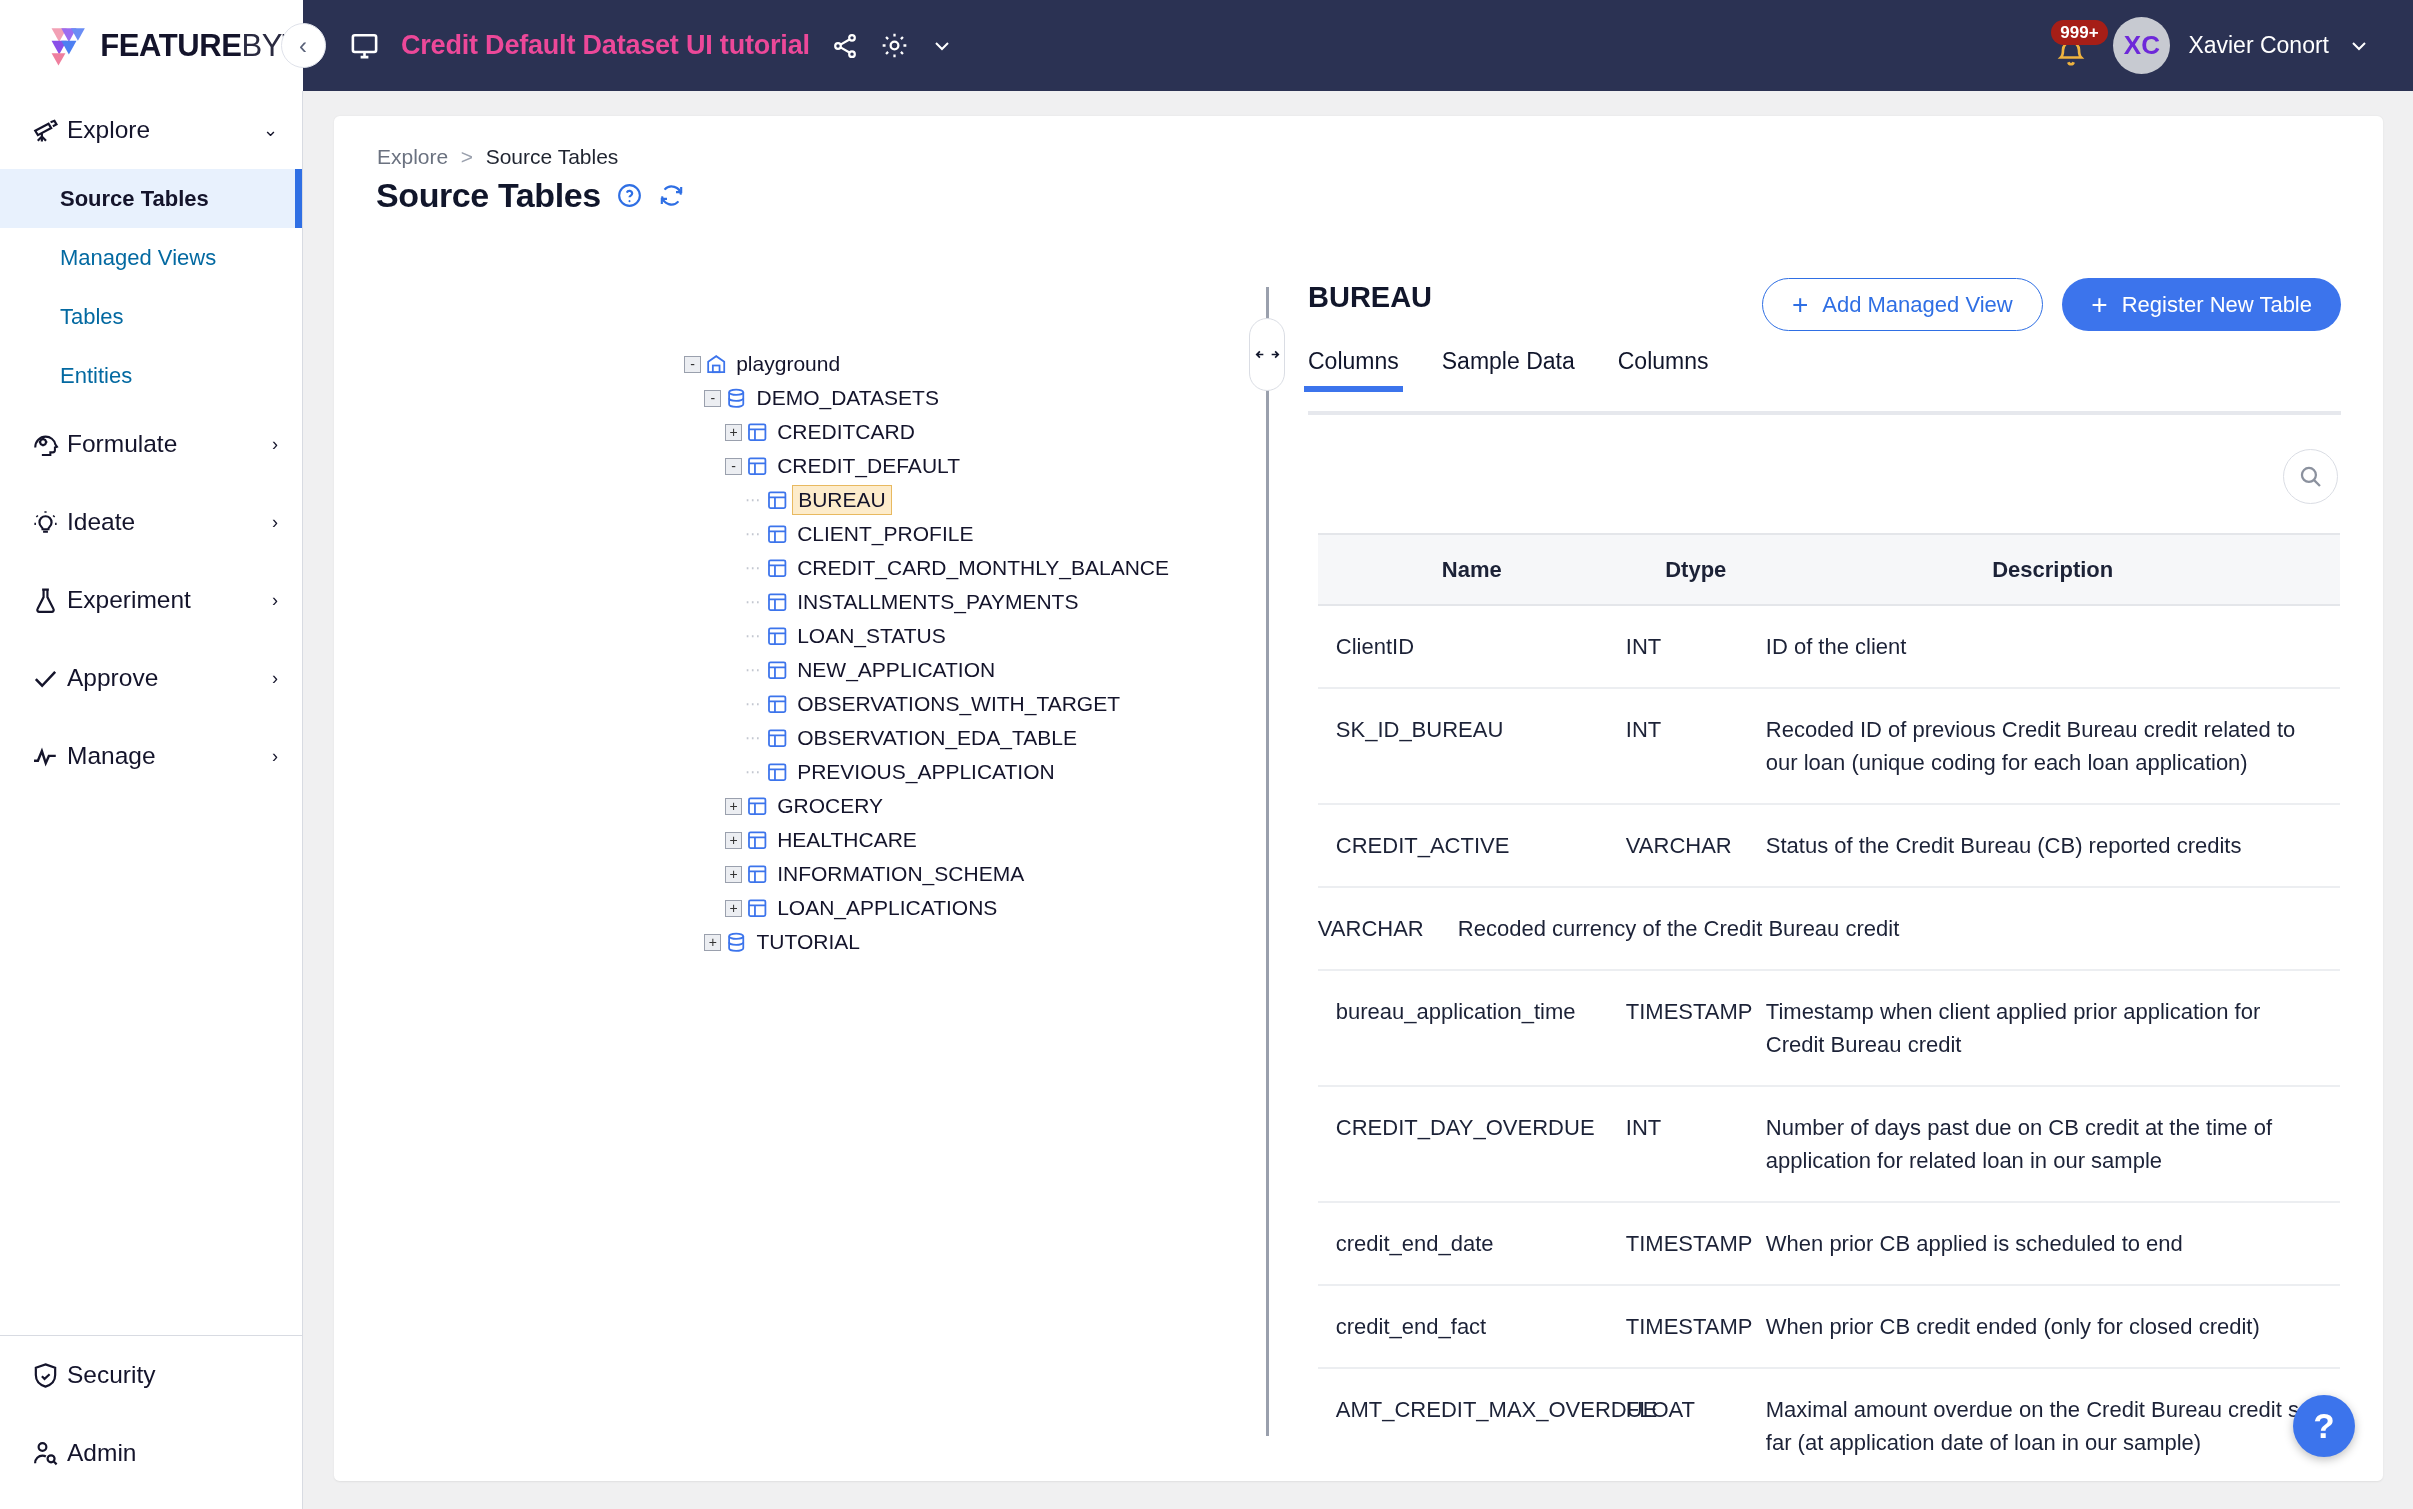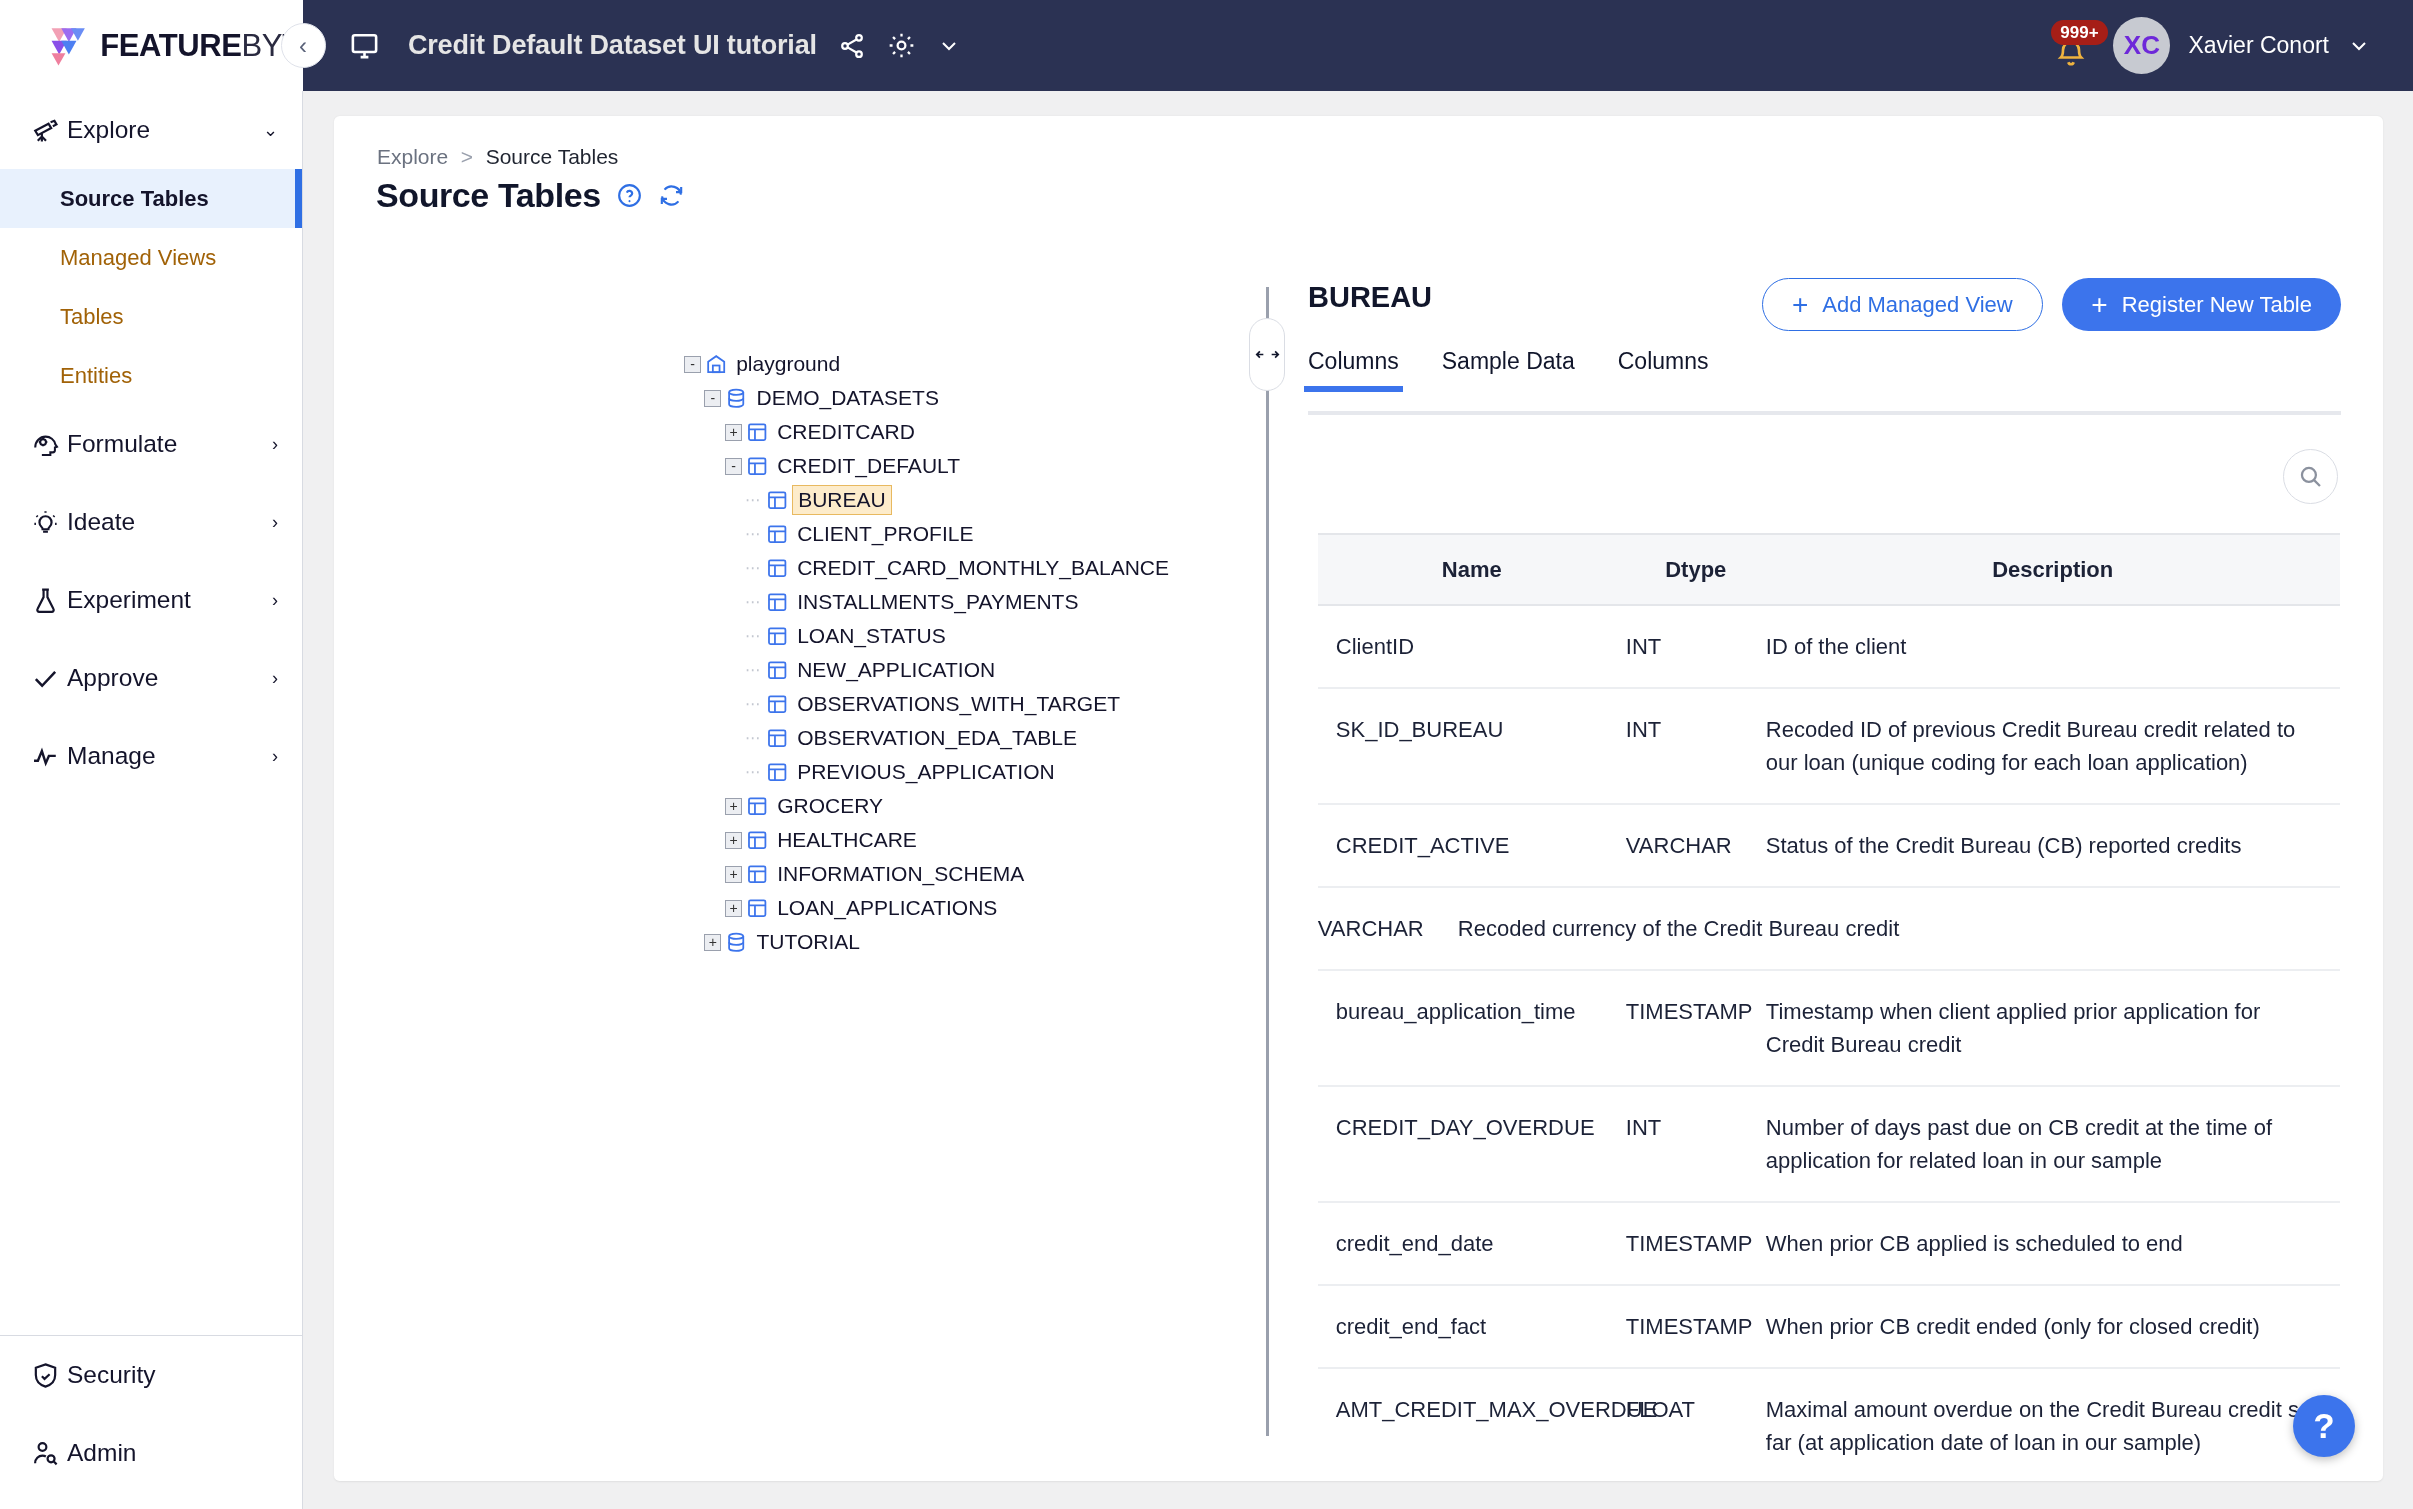--- a/index.html
+++ b/index.html
@@ -25,21 +25,21 @@
     flex:1; height:91px; background:#2b3253;
     display:flex; align-items:center; position:relative;
   }
   .collapse-btn {
     position:absolute; left:-22.4px; top:23px; width:45px; height:45px; border-radius:50%;
     background:#ffffff; border:1.4px solid #dfe2ea;
     display:flex; align-items:center; justify-content:center; color:#5a6279; font-size:24px;
     z-index:5;
   }
   .screen-icon { margin-left:46px; color:#fff; display:flex; align-items:center;}
-  .doc-title { color:#e5e5e5; font-size:27px; font-weight:700; margin-left:28px; white-space:nowrap;
+  .doc-title { color:#ec4899; font-size:27px; font-weight:700; margin-left:21px; white-space:nowrap;
                font-stretch:condensed; letter-spacing:-0.2px;}
   .hdr-icon { color:#ffffff; margin-left:21px; display:flex; align-items:center; }
 
   .topbar-right { margin-left:auto; display:flex; align-items:center; padding-right:42px; }
   .bell-wrap { position:relative; width:49px; height:49px; display:flex; align-items:flex-end; justify-content:center;}
   .badge {
     position:absolute; top:-1.4px; left:4.2px; background:#a61e17; color:#fff;
     font-size:17px; font-weight:700; border-radius:18px; padding:4.2px 9.8px; line-height:1; z-index:2;
   }
   .avatar {
@@ -57,21 +57,21 @@
   }
   .nav-group {
     display:flex; align-items:center; height:78px; padding-left:31px; padding-right:24px;
     cursor:pointer;
   }
   .nav-group .ni { width:36px; flex:none; display:flex; align-items:center; color:#14142b;}
   .nav-group .nl { font-size:24.5px; color:#14142b; font-weight:400; }
   .nav-group .chev { margin-left:auto; color:#14142b; font-size:18px; }
   .nav-sub {
     height:59px; display:flex; align-items:center; padding-left:60px;
-    font-size:22px; color:#a16207; position:relative; cursor:pointer;
+    font-size:22px; color:#0369a1; position:relative; cursor:pointer;
   }
   .nav-sub.active { background:#e8f1fd; color:#14142b; font-weight:700; }
   .nav-sub.active:after {
     content:""; position:absolute; right:0; top:0; width:7px; height:100%; background:#2f6fe4;
   }
   .sb-bottom { position:absolute; left:0; bottom:0; width:336px; border-top:1.4px solid #d8dbe2; padding-bottom:17px;}
 
   
   .content {
     position:absolute; left:303px; top:91px; width:2111px; height:1418px;

